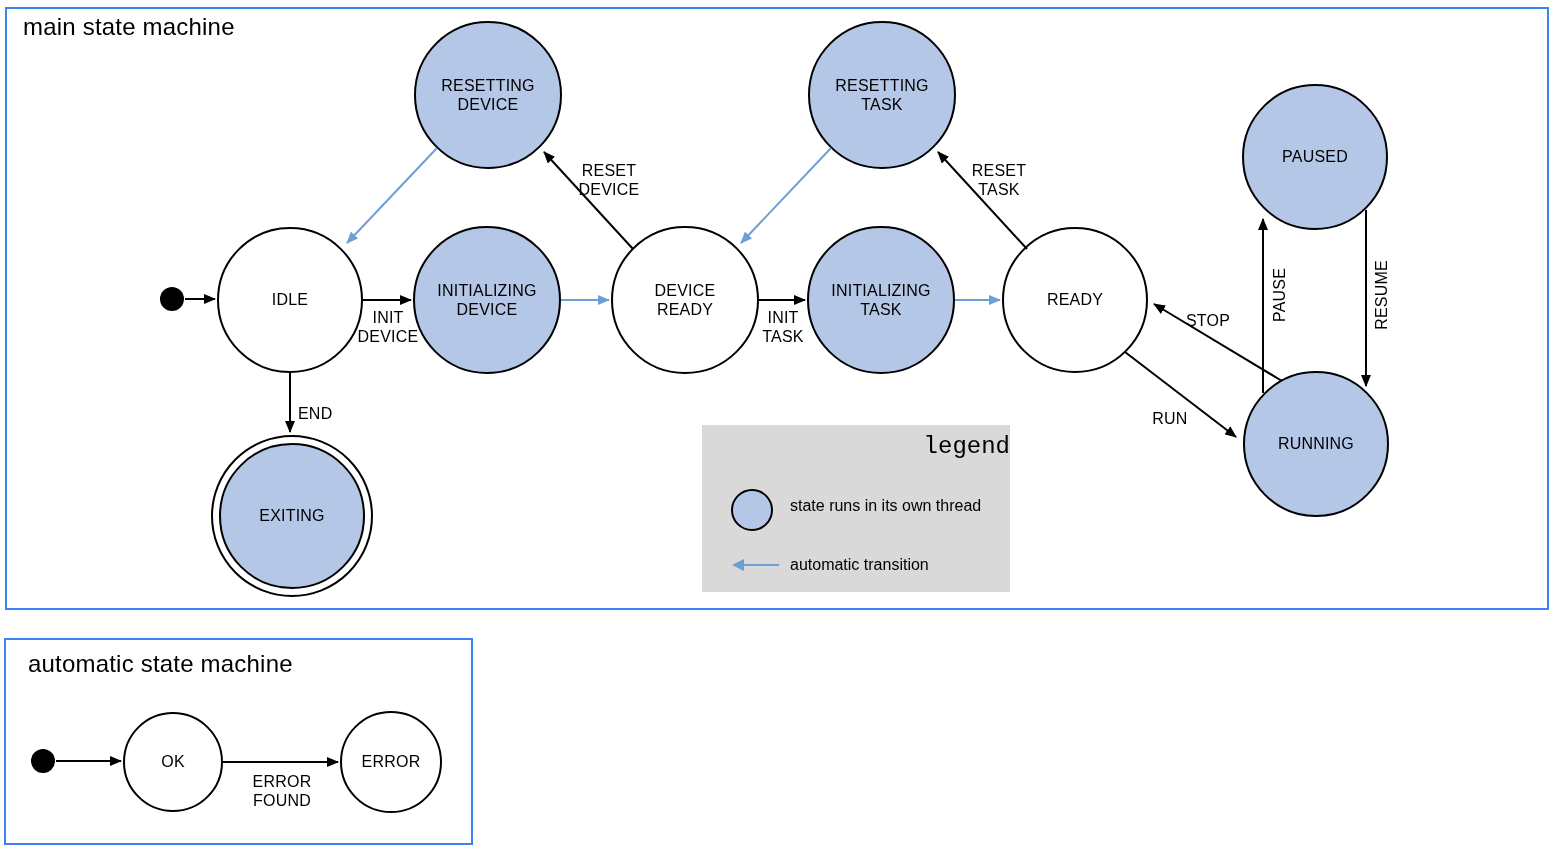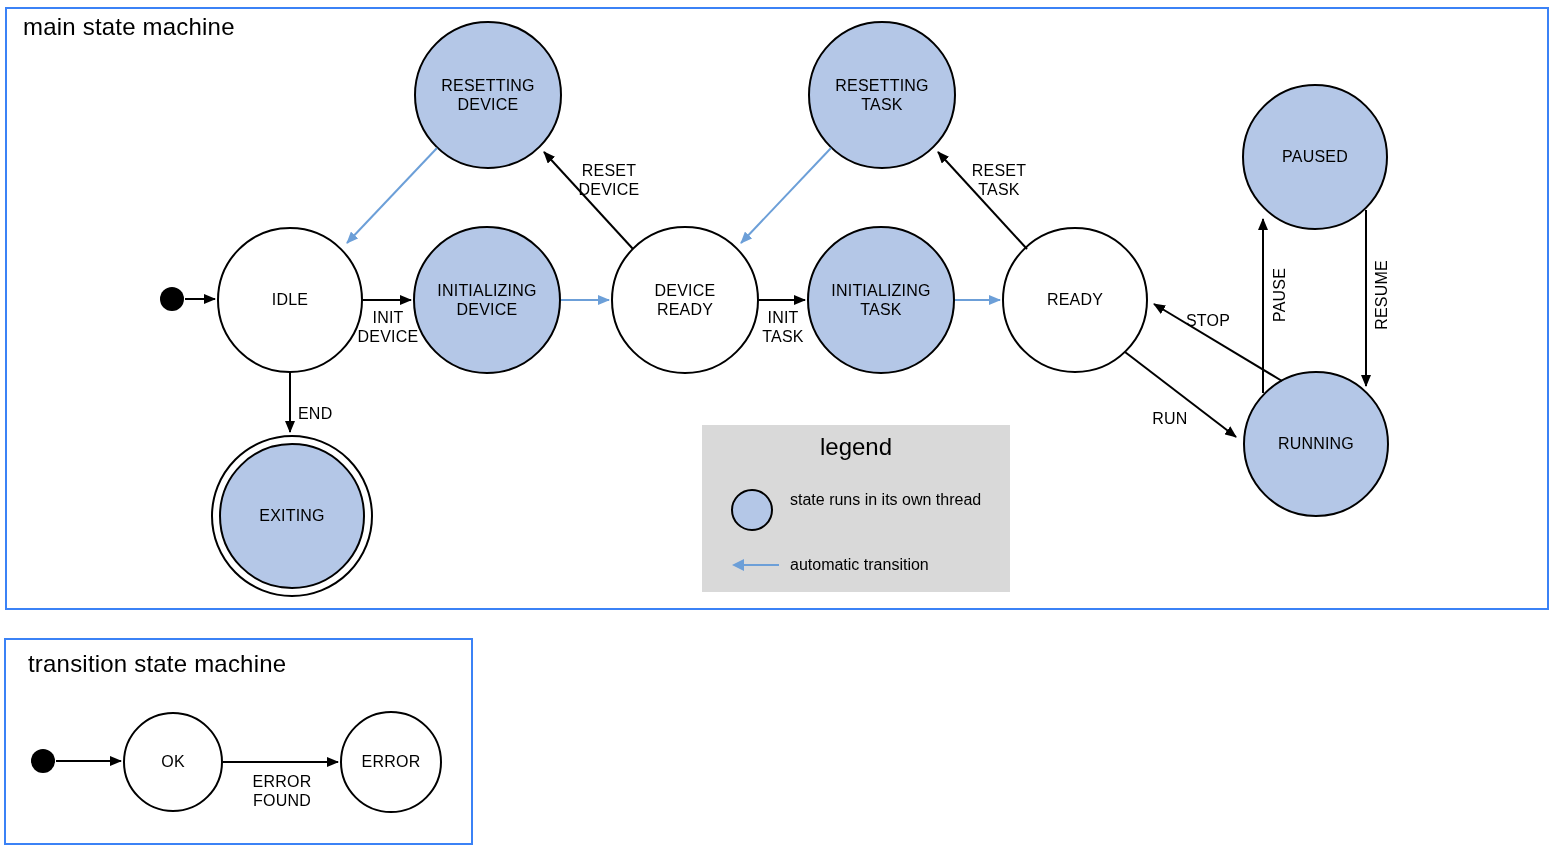--- a/index.html
+++ b/index.html
@@ -10,30 +10,30 @@
   .panel{position:absolute;border:2px solid #3b82f6;box-sizing:border-box;background:#fff;}
   #panel-main{left:5px;top:7px;width:1544px;height:603px;}
   #panel-ortho{left:4px;top:638px;width:469px;height:207px;}
   .panel-title{position:absolute;font-size:24px;font-weight:500;letter-spacing:.2px;white-space:nowrap;}
   #panel-main .panel-title{left:16px;top:4px;}
   #panel-ortho .panel-title{left:22px;top:10px;}
   #legend{
     position:absolute;left:702px;top:425px;width:308px;height:167px;
     background:var(--legend-bg,#d9d9d9);
   }
-  .legend-title{position:absolute;top:8px;left:0;width:100%;text-align:center;font-size:24px;font-weight:500;}
+  .legend-title{position:absolute;top:8px;left:0;width:100%;text-align:right;font-size:24px;font-weight:500;font-family:Liberation Mono, monospace;}
   .legend-row{position:absolute;left:0;width:100%;}
   .legend-circle{
     position:absolute;left:29px;top:0;width:42px;height:42px;border-radius:50%;
     background:var(--thread-fill,#b4c7e7);border:2px solid #000;box-sizing:border-box;
   }
   #legend-row-thread{top:489px;margin-top:-425px;height:42px;}
   #legend-row-auto{top:556px;margin-top:-425px;height:18px;}
   .legend-text{position:absolute;left:88px;font-size:16px;white-space:nowrap;}
-  #legend-row-thread .legend-text{top:2px;}
+  #legend-row-thread .legend-text{top:8px;}
   #legend-row-auto .legend-text{top:0px;}
   .legend-arrow{position:absolute;left:41px;top:8px;width:36px;height:2px;background:var(--auto-blue,#6c9fd8);}
   .legend-arrow::before{
     content:"";position:absolute;left:-11px;top:-5px;width:0;height:0;
     border-top:6px solid transparent;border-bottom:6px solid transparent;
     border-right:12px solid var(--auto-blue,#6c9fd8);
   }
   #diagram{position:absolute;left:0;top:0;width:1555px;height:852px;}
   .state-label{font-size:16px;font-weight:500;letter-spacing:.2px;}
   .edge-label{font-size:16px;font-weight:500;letter-spacing:.2px;}
@@ -41,21 +41,21 @@
 </head>
 <body>
 
 <div id="canvas">
 
   <div class="panel" id="panel-main">
     <span class="panel-title">main state machine</span>
   </div>
 
   <div class="panel" id="panel-ortho">
-    <span class="panel-title">transition state machine</span>
+    <span class="panel-title">automatic state machine</span>
   </div>
 
   <div id="legend">
     <div class="legend-title">legend</div>
     <div class="legend-row" id="legend-row-thread">
       <span class="legend-circle"></span>
       <span class="legend-text">state runs in its own thread</span>
     </div>
     <div class="legend-row" id="legend-row-auto">
       <span class="legend-arrow"></span>

